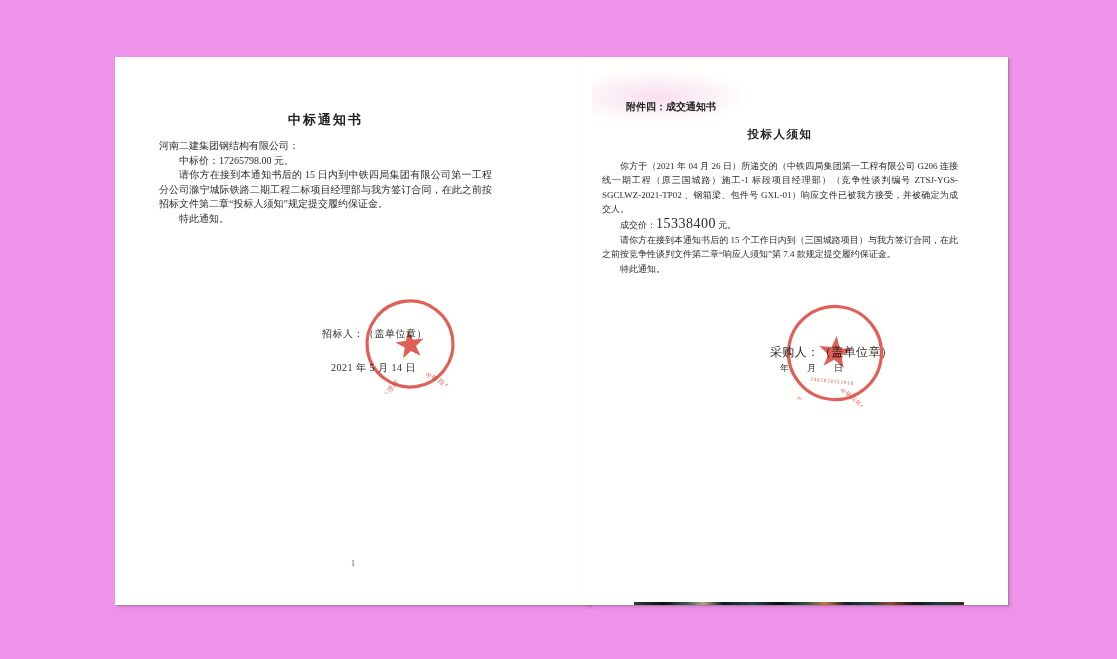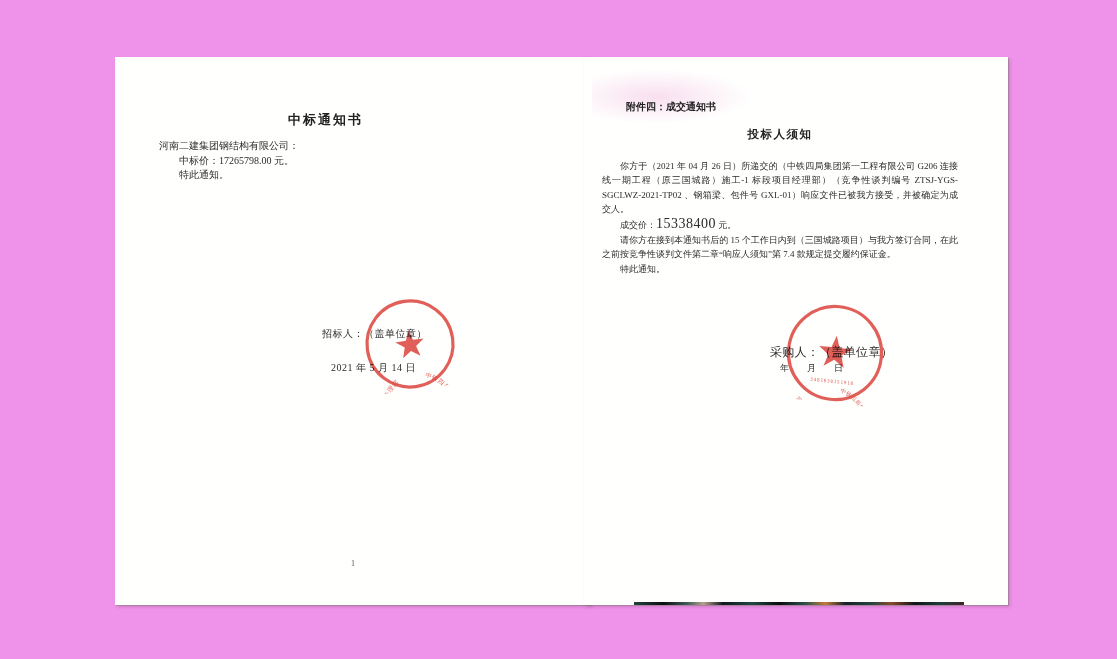--- a/index.html
+++ b/index.html
@@ -53,20 +53,21 @@
 
 <div class="screen">
 
   <div class="page page-left">
     <div class="fold-line"></div>
 
     <div class="ldoc-content">
       <h1 class="ldoc-title">中标通知书</h1>
       <p class="ldoc-salutation">河南二建集团钢结构有限公司：</p>
       <p class="body">中标价：17265798.00 元。</p>
+      <p class="body">请你方在接到本通知书后的 15 日内到中铁四局集团有限公司第一工程分公司滁宁城际铁路二期工程二标项目经理部与我方签订合同，在此之前按招标文件第二章“投标人须知”规定提交履约保证金。</p>
       <p class="body">特此通知。</p>
     </div>
 
     <div class="lsigner">招标人：（盖单位章）</div>
     <div class="ldate">2021 年 5 月 14 日</div>
     <div class="pagenum">1</div>
 
     <div class="seal seal-left">
       <svg width="92" height="92" viewBox="0 0 92 92">
         <circle cx="46" cy="46" r="43" fill="none" stroke="#D8342C" stroke-width="3.2" opacity=".85"></circle>

